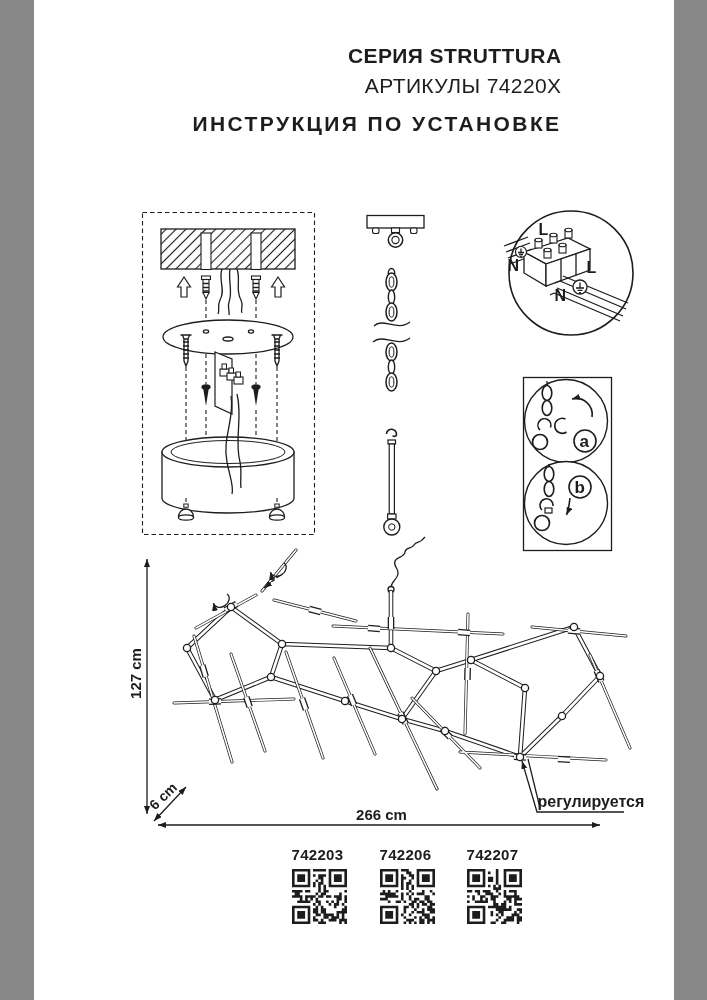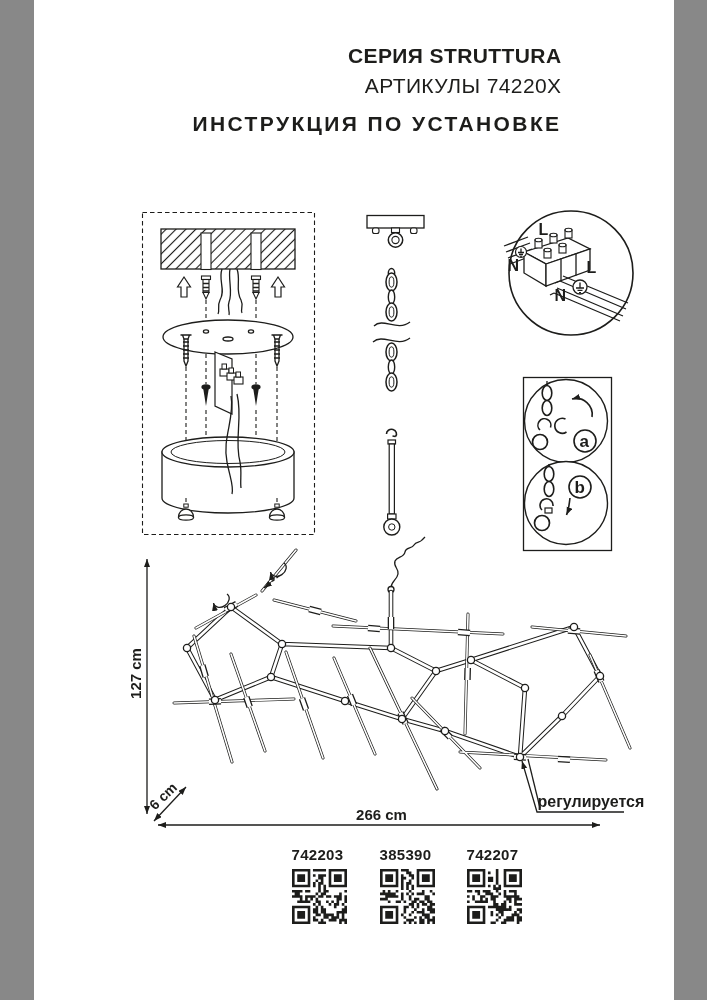--- a/index.html
+++ b/index.html
@@ -342,21 +342,21 @@
   <div class="label t-w">266 cm</div>
   <div class="label t-adj">регулируется</div>
 
   <div class="qr-item" style="left:238px">
     <div class="qr-num">742203</div>
     <svg class="qr" viewBox="0 0 21 21">
         <path d="M0 0h1v1h-1zM1 0h1v1h-1zM2 0h1v1h-1zM3 0h1v1h-1zM4 0h1v1h-1zM5 0h1v1h-1zM6 0h1v1h-1zM8 0h1v1h-1zM9 0h1v1h-1zM10 0h1v1h-1zM11 0h1v1h-1zM12 0h1v1h-1zM14 0h1v1h-1zM15 0h1v1h-1zM16 0h1v1h-1zM17 0h1v1h-1zM18 0h1v1h-1zM19 0h1v1h-1zM20 0h1v1h-1zM0 1h1v1h-1zM6 1h1v1h-1zM14 1h1v1h-1zM20 1h1v1h-1zM0 2h1v1h-1zM2 2h1v1h-1zM3 2h1v1h-1zM4 2h1v1h-1zM6 2h1v1h-1zM8 2h1v1h-1zM10 2h1v1h-1zM11 2h1v1h-1zM12 2h1v1h-1zM14 2h1v1h-1zM16 2h1v1h-1zM17 2h1v1h-1zM18 2h1v1h-1zM20 2h1v1h-1zM0 3h1v1h-1zM2 3h1v1h-1zM3 3h1v1h-1zM4 3h1v1h-1zM6 3h1v1h-1zM10 3h1v1h-1zM11 3h1v1h-1zM14 3h1v1h-1zM16 3h1v1h-1zM17 3h1v1h-1zM18 3h1v1h-1zM20 3h1v1h-1zM0 4h1v1h-1zM2 4h1v1h-1zM3 4h1v1h-1zM4 4h1v1h-1zM6 4h1v1h-1zM9 4h1v1h-1zM11 4h1v1h-1zM14 4h1v1h-1zM16 4h1v1h-1zM17 4h1v1h-1zM18 4h1v1h-1zM20 4h1v1h-1zM0 5h1v1h-1zM6 5h1v1h-1zM8 5h1v1h-1zM10 5h1v1h-1zM11 5h1v1h-1zM14 5h1v1h-1zM20 5h1v1h-1zM0 6h1v1h-1zM1 6h1v1h-1zM2 6h1v1h-1zM3 6h1v1h-1zM4 6h1v1h-1zM5 6h1v1h-1zM6 6h1v1h-1zM8 6h1v1h-1zM10 6h1v1h-1zM12 6h1v1h-1zM14 6h1v1h-1zM15 6h1v1h-1zM16 6h1v1h-1zM17 6h1v1h-1zM18 6h1v1h-1zM19 6h1v1h-1zM20 6h1v1h-1zM10 7h1v1h-1zM12 7h1v1h-1zM0 8h1v1h-1zM1 8h1v1h-1zM2 8h1v1h-1zM3 8h1v1h-1zM5 8h1v1h-1zM6 8h1v1h-1zM10 8h1v1h-1zM12 8h1v1h-1zM13 8h1v1h-1zM20 8h1v1h-1zM1 9h1v1h-1zM2 9h1v1h-1zM9 9h1v1h-1zM11 9h1v1h-1zM12 9h1v1h-1zM18 9h1v1h-1zM0 10h1v1h-1zM1 10h1v1h-1zM2 10h1v1h-1zM3 10h1v1h-1zM5 10h1v1h-1zM6 10h1v1h-1zM7 10h1v1h-1zM8 10h1v1h-1zM10 10h1v1h-1zM11 10h1v1h-1zM13 10h1v1h-1zM14 10h1v1h-1zM16 10h1v1h-1zM17 10h1v1h-1zM18 10h1v1h-1zM20 10h1v1h-1zM3 11h1v1h-1zM5 11h1v1h-1zM7 11h1v1h-1zM9 11h1v1h-1zM17 11h1v1h-1zM18 11h1v1h-1zM20 11h1v1h-1zM2 12h1v1h-1zM3 12h1v1h-1zM4 12h1v1h-1zM5 12h1v1h-1zM6 12h1v1h-1zM9 12h1v1h-1zM10 12h1v1h-1zM13 12h1v1h-1zM15 12h1v1h-1zM17 12h1v1h-1zM20 12h1v1h-1zM8 13h1v1h-1zM10 13h1v1h-1zM14 13h1v1h-1zM16 13h1v1h-1zM17 13h1v1h-1zM19 13h1v1h-1zM0 14h1v1h-1zM1 14h1v1h-1zM2 14h1v1h-1zM3 14h1v1h-1zM4 14h1v1h-1zM5 14h1v1h-1zM6 14h1v1h-1zM9 14h1v1h-1zM11 14h1v1h-1zM16 14h1v1h-1zM20 14h1v1h-1zM0 15h1v1h-1zM6 15h1v1h-1zM8 15h1v1h-1zM9 15h1v1h-1zM11 15h1v1h-1zM12 15h1v1h-1zM19 15h1v1h-1zM20 15h1v1h-1zM0 16h1v1h-1zM2 16h1v1h-1zM3 16h1v1h-1zM4 16h1v1h-1zM6 16h1v1h-1zM8 16h1v1h-1zM9 16h1v1h-1zM11 16h1v1h-1zM12 16h1v1h-1zM17 16h1v1h-1zM18 16h1v1h-1zM19 16h1v1h-1zM20 16h1v1h-1zM0 17h1v1h-1zM2 17h1v1h-1zM3 17h1v1h-1zM4 17h1v1h-1zM6 17h1v1h-1zM9 17h1v1h-1zM10 17h1v1h-1zM12 17h1v1h-1zM13 17h1v1h-1zM14 17h1v1h-1zM15 17h1v1h-1zM17 17h1v1h-1zM19 17h1v1h-1zM0 18h1v1h-1zM2 18h1v1h-1zM3 18h1v1h-1zM4 18h1v1h-1zM6 18h1v1h-1zM8 18h1v1h-1zM12 18h1v1h-1zM13 18h1v1h-1zM15 18h1v1h-1zM16 18h1v1h-1zM17 18h1v1h-1zM19 18h1v1h-1zM0 19h1v1h-1zM6 19h1v1h-1zM8 19h1v1h-1zM9 19h1v1h-1zM11 19h1v1h-1zM14 19h1v1h-1zM15 19h1v1h-1zM16 19h1v1h-1zM18 19h1v1h-1zM19 19h1v1h-1zM20 19h1v1h-1zM0 20h1v1h-1zM1 20h1v1h-1zM2 20h1v1h-1zM3 20h1v1h-1zM4 20h1v1h-1zM5 20h1v1h-1zM6 20h1v1h-1zM10 20h1v1h-1zM11 20h1v1h-1zM12 20h1v1h-1zM18 20h1v1h-1zM20 20h1v1h-1z" fill="currentColor"></path>
       </svg>
   </div>
   <div class="qr-item" style="left:326px">
-    <div class="qr-num">385390</div>
+    <div class="qr-num">742206</div>
     <svg class="qr" viewBox="0 0 21 21">
         <path d="M0 0h1v1h-1zM1 0h1v1h-1zM2 0h1v1h-1zM3 0h1v1h-1zM4 0h1v1h-1zM5 0h1v1h-1zM6 0h1v1h-1zM8 0h1v1h-1zM9 0h1v1h-1zM10 0h1v1h-1zM14 0h1v1h-1zM15 0h1v1h-1zM16 0h1v1h-1zM17 0h1v1h-1zM18 0h1v1h-1zM19 0h1v1h-1zM20 0h1v1h-1zM0 1h1v1h-1zM6 1h1v1h-1zM10 1h1v1h-1zM11 1h1v1h-1zM14 1h1v1h-1zM20 1h1v1h-1zM0 2h1v1h-1zM2 2h1v1h-1zM3 2h1v1h-1zM4 2h1v1h-1zM6 2h1v1h-1zM8 2h1v1h-1zM11 2h1v1h-1zM12 2h1v1h-1zM14 2h1v1h-1zM16 2h1v1h-1zM17 2h1v1h-1zM18 2h1v1h-1zM20 2h1v1h-1zM0 3h1v1h-1zM2 3h1v1h-1zM3 3h1v1h-1zM4 3h1v1h-1zM6 3h1v1h-1zM8 3h1v1h-1zM9 3h1v1h-1zM12 3h1v1h-1zM14 3h1v1h-1zM16 3h1v1h-1zM17 3h1v1h-1zM18 3h1v1h-1zM20 3h1v1h-1zM0 4h1v1h-1zM2 4h1v1h-1zM3 4h1v1h-1zM4 4h1v1h-1zM6 4h1v1h-1zM8 4h1v1h-1zM11 4h1v1h-1zM14 4h1v1h-1zM16 4h1v1h-1zM17 4h1v1h-1zM18 4h1v1h-1zM20 4h1v1h-1zM0 5h1v1h-1zM6 5h1v1h-1zM8 5h1v1h-1zM10 5h1v1h-1zM11 5h1v1h-1zM14 5h1v1h-1zM20 5h1v1h-1zM0 6h1v1h-1zM1 6h1v1h-1zM2 6h1v1h-1zM3 6h1v1h-1zM4 6h1v1h-1zM5 6h1v1h-1zM6 6h1v1h-1zM8 6h1v1h-1zM10 6h1v1h-1zM12 6h1v1h-1zM14 6h1v1h-1zM15 6h1v1h-1zM16 6h1v1h-1zM17 6h1v1h-1zM18 6h1v1h-1zM19 6h1v1h-1zM20 6h1v1h-1zM8 7h1v1h-1zM10 7h1v1h-1zM12 7h1v1h-1zM1 8h1v1h-1zM3 8h1v1h-1zM6 8h1v1h-1zM11 8h1v1h-1zM16 8h1v1h-1zM19 8h1v1h-1zM0 9h1v1h-1zM1 9h1v1h-1zM2 9h1v1h-1zM3 9h1v1h-1zM4 9h1v1h-1zM5 9h1v1h-1zM8 9h1v1h-1zM10 9h1v1h-1zM12 9h1v1h-1zM14 9h1v1h-1zM15 9h1v1h-1zM16 9h1v1h-1zM20 9h1v1h-1zM2 10h1v1h-1zM3 10h1v1h-1zM4 10h1v1h-1zM5 10h1v1h-1zM6 10h1v1h-1zM8 10h1v1h-1zM11 10h1v1h-1zM17 10h1v1h-1zM18 10h1v1h-1zM0 11h1v1h-1zM1 11h1v1h-1zM2 11h1v1h-1zM8 11h1v1h-1zM11 11h1v1h-1zM13 11h1v1h-1zM14 11h1v1h-1zM17 11h1v1h-1zM18 11h1v1h-1zM3 12h1v1h-1zM6 12h1v1h-1zM7 12h1v1h-1zM9 12h1v1h-1zM12 12h1v1h-1zM13 12h1v1h-1zM15 12h1v1h-1zM16 12h1v1h-1zM18 12h1v1h-1zM19 12h1v1h-1zM11 13h1v1h-1zM12 13h1v1h-1zM14 13h1v1h-1zM16 13h1v1h-1zM17 13h1v1h-1zM19 13h1v1h-1zM20 13h1v1h-1zM0 14h1v1h-1zM1 14h1v1h-1zM2 14h1v1h-1zM3 14h1v1h-1zM4 14h1v1h-1zM5 14h1v1h-1zM6 14h1v1h-1zM9 14h1v1h-1zM10 14h1v1h-1zM12 14h1v1h-1zM14 14h1v1h-1zM18 14h1v1h-1zM19 14h1v1h-1zM0 15h1v1h-1zM6 15h1v1h-1zM9 15h1v1h-1zM13 15h1v1h-1zM16 15h1v1h-1zM18 15h1v1h-1zM19 15h1v1h-1zM20 15h1v1h-1zM0 16h1v1h-1zM2 16h1v1h-1zM3 16h1v1h-1zM4 16h1v1h-1zM6 16h1v1h-1zM9 16h1v1h-1zM12 16h1v1h-1zM14 16h1v1h-1zM15 16h1v1h-1zM16 16h1v1h-1zM19 16h1v1h-1zM20 16h1v1h-1zM0 17h1v1h-1zM2 17h1v1h-1zM3 17h1v1h-1zM4 17h1v1h-1zM6 17h1v1h-1zM8 17h1v1h-1zM11 17h1v1h-1zM16 17h1v1h-1zM17 17h1v1h-1zM18 17h1v1h-1zM0 18h1v1h-1zM2 18h1v1h-1zM3 18h1v1h-1zM4 18h1v1h-1zM6 18h1v1h-1zM9 18h1v1h-1zM13 18h1v1h-1zM15 18h1v1h-1zM17 18h1v1h-1zM18 18h1v1h-1zM20 18h1v1h-1zM0 19h1v1h-1zM6 19h1v1h-1zM10 19h1v1h-1zM11 19h1v1h-1zM12 19h1v1h-1zM15 19h1v1h-1zM16 19h1v1h-1zM18 19h1v1h-1zM19 19h1v1h-1zM20 19h1v1h-1zM0 20h1v1h-1zM1 20h1v1h-1zM2 20h1v1h-1zM3 20h1v1h-1zM4 20h1v1h-1zM5 20h1v1h-1zM6 20h1v1h-1zM9 20h1v1h-1zM11 20h1v1h-1zM13 20h1v1h-1zM15 20h1v1h-1zM16 20h1v1h-1zM18 20h1v1h-1zM20 20h1v1h-1z" fill="currentColor"></path>
       </svg>
   </div>
   <div class="qr-item" style="left:413px">
     <div class="qr-num">742207</div>
     <svg class="qr" viewBox="0 0 21 21">
         <path d="M0 0h1v1h-1zM1 0h1v1h-1zM2 0h1v1h-1zM3 0h1v1h-1zM4 0h1v1h-1zM5 0h1v1h-1zM6 0h1v1h-1zM11 0h1v1h-1zM14 0h1v1h-1zM15 0h1v1h-1zM16 0h1v1h-1zM17 0h1v1h-1zM18 0h1v1h-1zM19 0h1v1h-1zM20 0h1v1h-1zM0 1h1v1h-1zM6 1h1v1h-1zM8 1h1v1h-1zM11 1h1v1h-1zM14 1h1v1h-1zM20 1h1v1h-1zM0 2h1v1h-1zM2 2h1v1h-1zM3 2h1v1h-1zM4 2h1v1h-1zM6 2h1v1h-1zM11 2h1v1h-1zM14 2h1v1h-1zM16 2h1v1h-1zM17 2h1v1h-1zM18 2h1v1h-1zM20 2h1v1h-1zM0 3h1v1h-1zM2 3h1v1h-1zM3 3h1v1h-1zM4 3h1v1h-1zM6 3h1v1h-1zM8 3h1v1h-1zM9 3h1v1h-1zM11 3h1v1h-1zM14 3h1v1h-1zM16 3h1v1h-1zM17 3h1v1h-1zM18 3h1v1h-1zM20 3h1v1h-1zM0 4h1v1h-1zM2 4h1v1h-1zM3 4h1v1h-1zM4 4h1v1h-1zM6 4h1v1h-1zM8 4h1v1h-1zM9 4h1v1h-1zM11 4h1v1h-1zM14 4h1v1h-1zM16 4h1v1h-1zM17 4h1v1h-1zM18 4h1v1h-1zM20 4h1v1h-1zM0 5h1v1h-1zM6 5h1v1h-1zM11 5h1v1h-1zM14 5h1v1h-1zM20 5h1v1h-1zM0 6h1v1h-1zM1 6h1v1h-1zM2 6h1v1h-1zM3 6h1v1h-1zM4 6h1v1h-1zM5 6h1v1h-1zM6 6h1v1h-1zM8 6h1v1h-1zM10 6h1v1h-1zM12 6h1v1h-1zM14 6h1v1h-1zM15 6h1v1h-1zM16 6h1v1h-1zM17 6h1v1h-1zM18 6h1v1h-1zM19 6h1v1h-1zM20 6h1v1h-1zM10 7h1v1h-1zM11 7h1v1h-1zM12 7h1v1h-1zM0 8h1v1h-1zM1 8h1v1h-1zM3 8h1v1h-1zM4 8h1v1h-1zM6 8h1v1h-1zM7 8h1v1h-1zM8 8h1v1h-1zM11 8h1v1h-1zM14 8h1v1h-1zM16 8h1v1h-1zM17 8h1v1h-1zM18 8h1v1h-1zM4 9h1v1h-1zM7 9h1v1h-1zM8 9h1v1h-1zM9 9h1v1h-1zM12 9h1v1h-1zM14 9h1v1h-1zM18 9h1v1h-1zM0 10h1v1h-1zM2 10h1v1h-1zM5 10h1v1h-1zM6 10h1v1h-1zM9 10h1v1h-1zM10 10h1v1h-1zM11 10h1v1h-1zM14 10h1v1h-1zM15 10h1v1h-1zM16 10h1v1h-1zM17 10h1v1h-1zM18 10h1v1h-1zM19 10h1v1h-1zM2 11h1v1h-1zM5 11h1v1h-1zM7 11h1v1h-1zM9 11h1v1h-1zM10 11h1v1h-1zM15 11h1v1h-1zM16 11h1v1h-1zM18 11h1v1h-1zM19 11h1v1h-1zM20 11h1v1h-1zM0 12h1v1h-1zM3 12h1v1h-1zM4 12h1v1h-1zM5 12h1v1h-1zM6 12h1v1h-1zM7 12h1v1h-1zM10 12h1v1h-1zM14 12h1v1h-1zM16 12h1v1h-1zM18 12h1v1h-1zM10 13h1v1h-1zM11 13h1v1h-1zM13 13h1v1h-1zM14 13h1v1h-1zM18 13h1v1h-1zM19 13h1v1h-1zM20 13h1v1h-1zM0 14h1v1h-1zM1 14h1v1h-1zM2 14h1v1h-1zM3 14h1v1h-1zM4 14h1v1h-1zM5 14h1v1h-1zM6 14h1v1h-1zM8 14h1v1h-1zM9 14h1v1h-1zM10 14h1v1h-1zM11 14h1v1h-1zM12 14h1v1h-1zM13 14h1v1h-1zM14 14h1v1h-1zM16 14h1v1h-1zM0 15h1v1h-1zM6 15h1v1h-1zM11 15h1v1h-1zM12 15h1v1h-1zM13 15h1v1h-1zM14 15h1v1h-1zM15 15h1v1h-1zM16 15h1v1h-1zM19 15h1v1h-1zM20 15h1v1h-1zM0 16h1v1h-1zM2 16h1v1h-1zM3 16h1v1h-1zM4 16h1v1h-1zM6 16h1v1h-1zM9 16h1v1h-1zM12 16h1v1h-1zM13 16h1v1h-1zM18 16h1v1h-1zM20 16h1v1h-1zM0 17h1v1h-1zM2 17h1v1h-1zM3 17h1v1h-1zM4 17h1v1h-1zM6 17h1v1h-1zM9 17h1v1h-1zM11 17h1v1h-1zM13 17h1v1h-1zM17 17h1v1h-1zM18 17h1v1h-1zM19 17h1v1h-1zM0 18h1v1h-1zM2 18h1v1h-1zM3 18h1v1h-1zM4 18h1v1h-1zM6 18h1v1h-1zM12 18h1v1h-1zM15 18h1v1h-1zM16 18h1v1h-1zM17 18h1v1h-1zM19 18h1v1h-1zM20 18h1v1h-1zM0 19h1v1h-1zM6 19h1v1h-1zM11 19h1v1h-1zM14 19h1v1h-1zM15 19h1v1h-1zM16 19h1v1h-1zM17 19h1v1h-1zM19 19h1v1h-1zM20 19h1v1h-1zM0 20h1v1h-1zM1 20h1v1h-1zM2 20h1v1h-1zM3 20h1v1h-1zM4 20h1v1h-1zM5 20h1v1h-1zM6 20h1v1h-1zM9 20h1v1h-1zM10 20h1v1h-1zM13 20h1v1h-1zM14 20h1v1h-1zM19 20h1v1h-1z" fill="currentColor"></path>
       </svg>
   </div>

